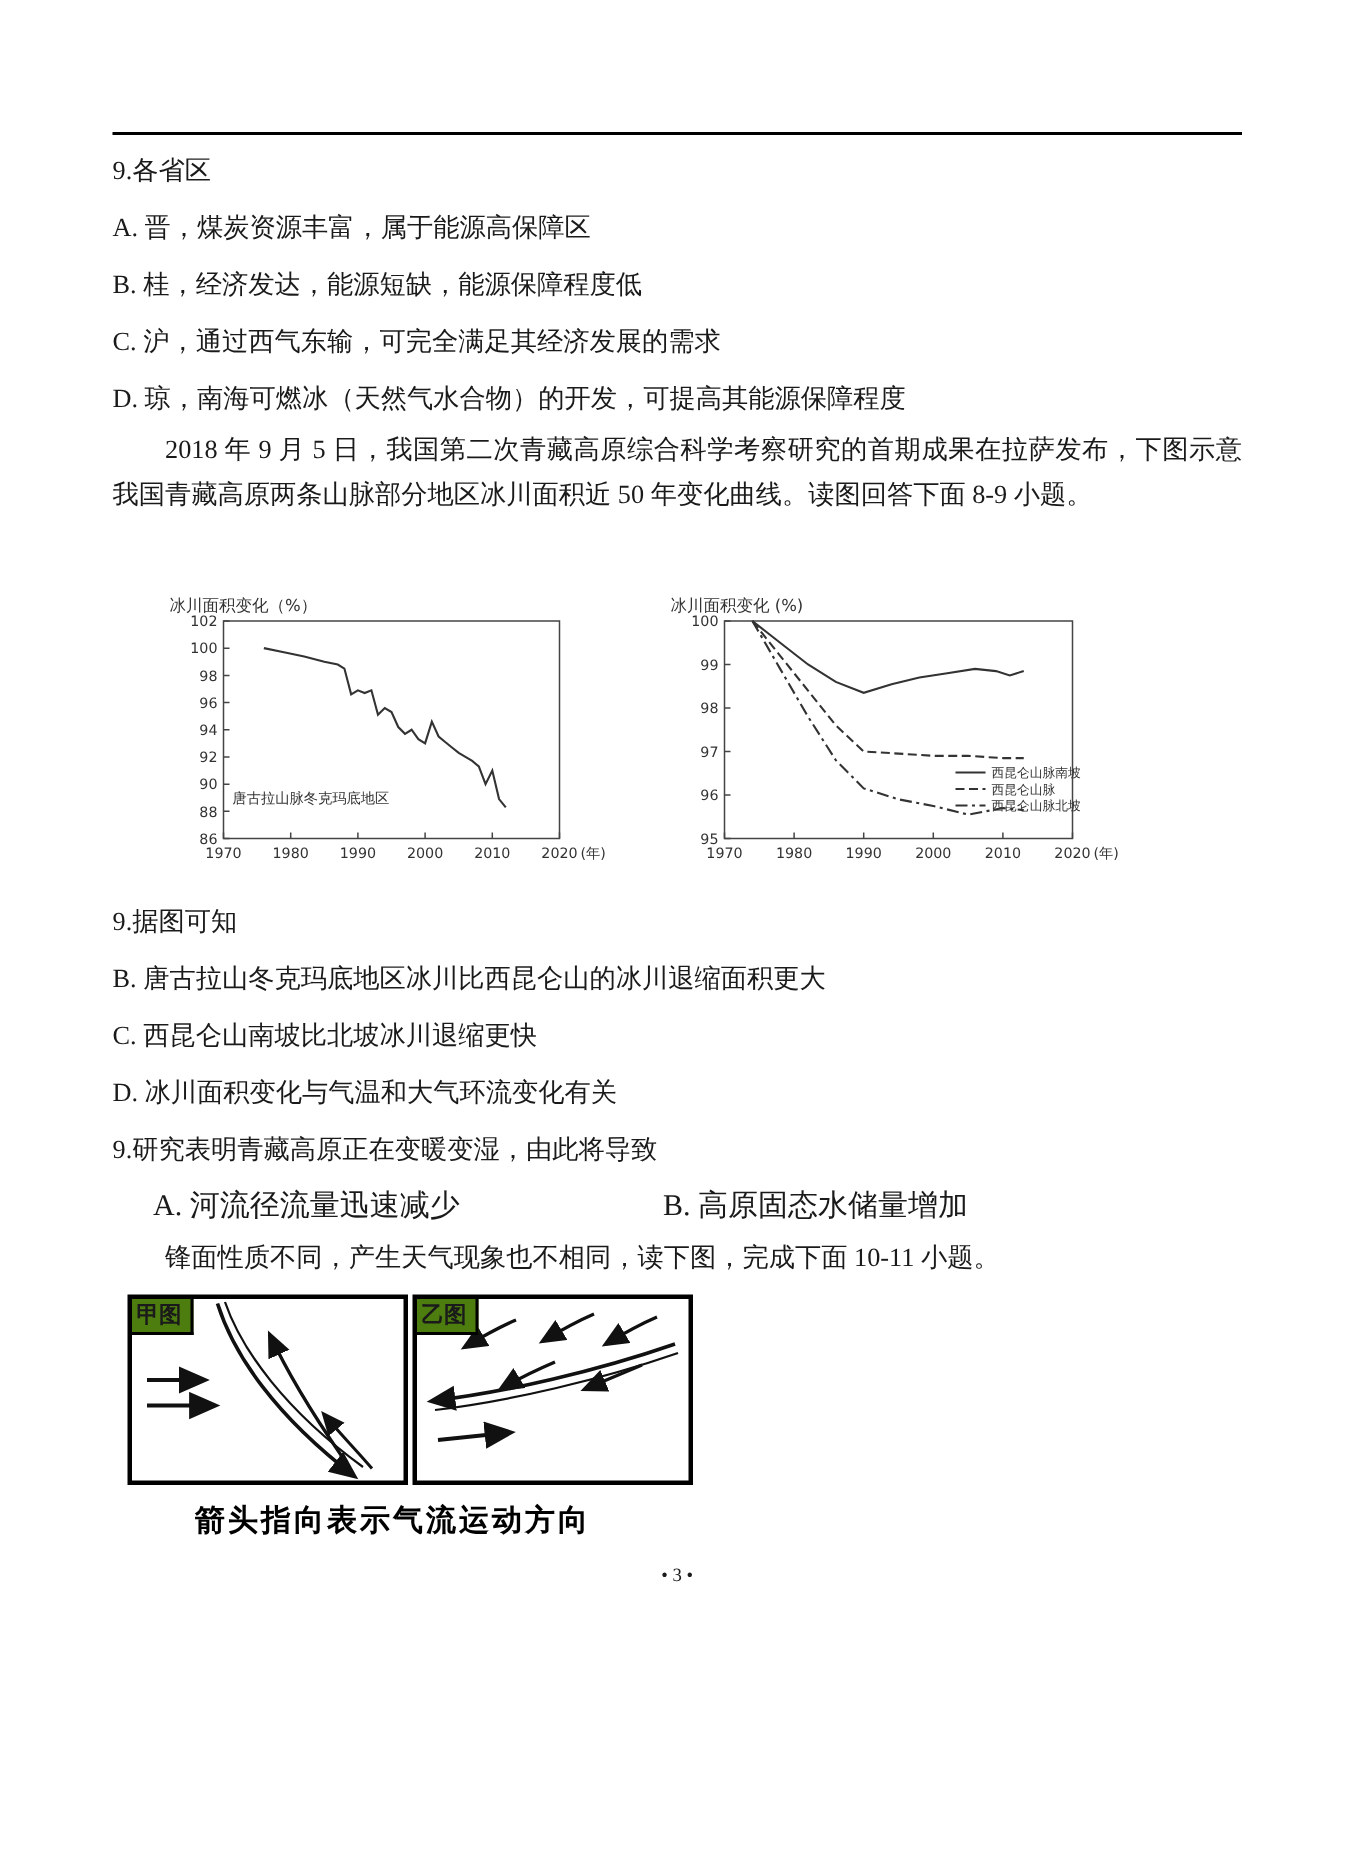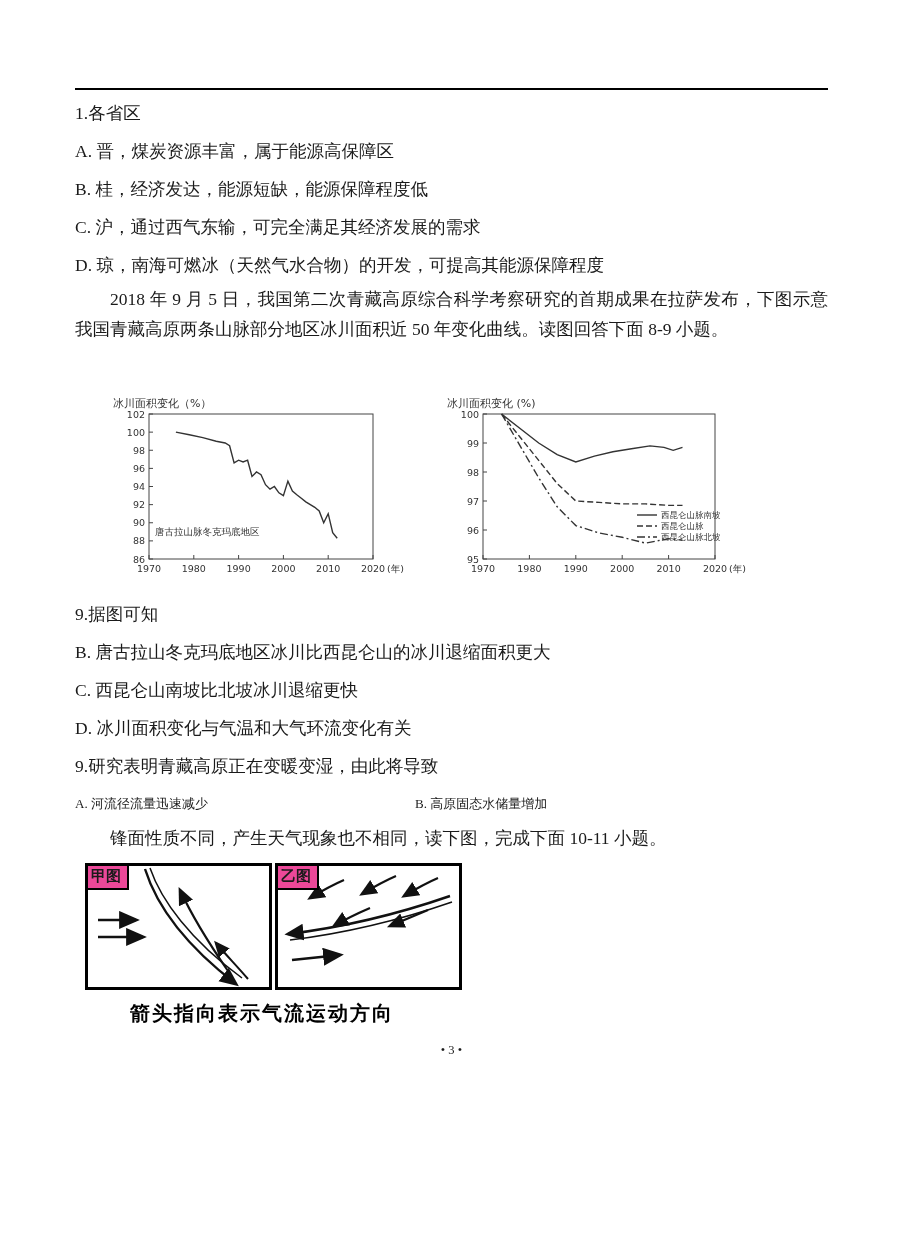--- a/index.html
+++ b/index.html
@@ -4,40 +4,40 @@
 <style>
   * { margin:0; padding:0; box-sizing:border-box; }
   html,body { width:900px; height:1246px; background:#fff; overflow:hidden; }
   body { font-family:"Liberation Serif","DejaVu Serif",serif; color:#1a1a1a; }
   .page { padding:88px 72px 0 75px; }
   .top-rule { border:none; border-top:2px solid #000; margin-bottom:4px; }
   .stem, .opt { font-size:17.5px; line-height:38px; white-space:nowrap; }
   .passage { font-size:17.5px; line-height:30px; text-indent:2em; text-align:justify; }
   .charts-row { display:flex; align-items:flex-start; gap:34px; margin:52px 0 14px 38px; }
   .charts-row svg { display:block; }
-  .opt-row { display:flex; font-size:13px; line-height:38px; }
+  .opt-row { display:flex; font-size:20px; line-height:38px;margin-left:27px; }
   .opt-row .c1 { width:340px; }
   .diagrams { display:flex; gap:3px; margin:10px 0 0 10px; }
   .dbox { width:187px; height:127px; border:3px solid #000; position:relative; background:#fff; }
   .dbox svg { position:absolute; left:0; top:0; width:181px; height:121px; }
   .dlabel { position:absolute; top:0; left:0; z-index:2; font-size:15px; font-weight:bold;
-            background:#ec4899; padding:1px 6px 2px 3px; border-right:2px solid #000; border-bottom:2px solid #000; }
+            background:#4d7c0f; padding:1px 6px 2px 3px; border-right:2px solid #000; border-bottom:2px solid #000; }
   .diagram-caption { font-size:20px; color:#000000; font-weight:bold; letter-spacing:2px; margin:10px 0 0 55px; }
   .page-number { text-align:center; font-size:12.5px; margin-top:16px; }
   svg text { font-family:"DejaVu Sans","Liberation Sans",sans-serif; }
 </style>
 </head>
 <body>
 
 <div class="page">
 
   <hr class="top-rule">
 
   <div>
-    <p class="stem">1.各省区</p>
+    <p class="stem">9.各省区</p>
     <p class="opt">A. 晋，煤炭资源丰富，属于能源高保障区</p>
     <p class="opt">B. 桂，经济发达，能源短缺，能源保障程度低</p>
     <p class="opt">C. 沪，通过西气东输，可完全满足其经济发展的需求</p>
     <p class="opt">D. 琼，南海可燃冰（天然气水合物）的开发，可提高其能源保障程度</p>
   </div>
 
   <p class="passage">2018 年 9 月 5 日，我国第二次青藏高原综合科学考察研究的首期成果在拉萨发布，下图示意我国青藏高原两条山脉部分地区冰川面积近 50 年变化曲线。读图回答下面 8-9 小题。</p>
 
   <div class="charts-row">
     <svg width="300" height="185">

